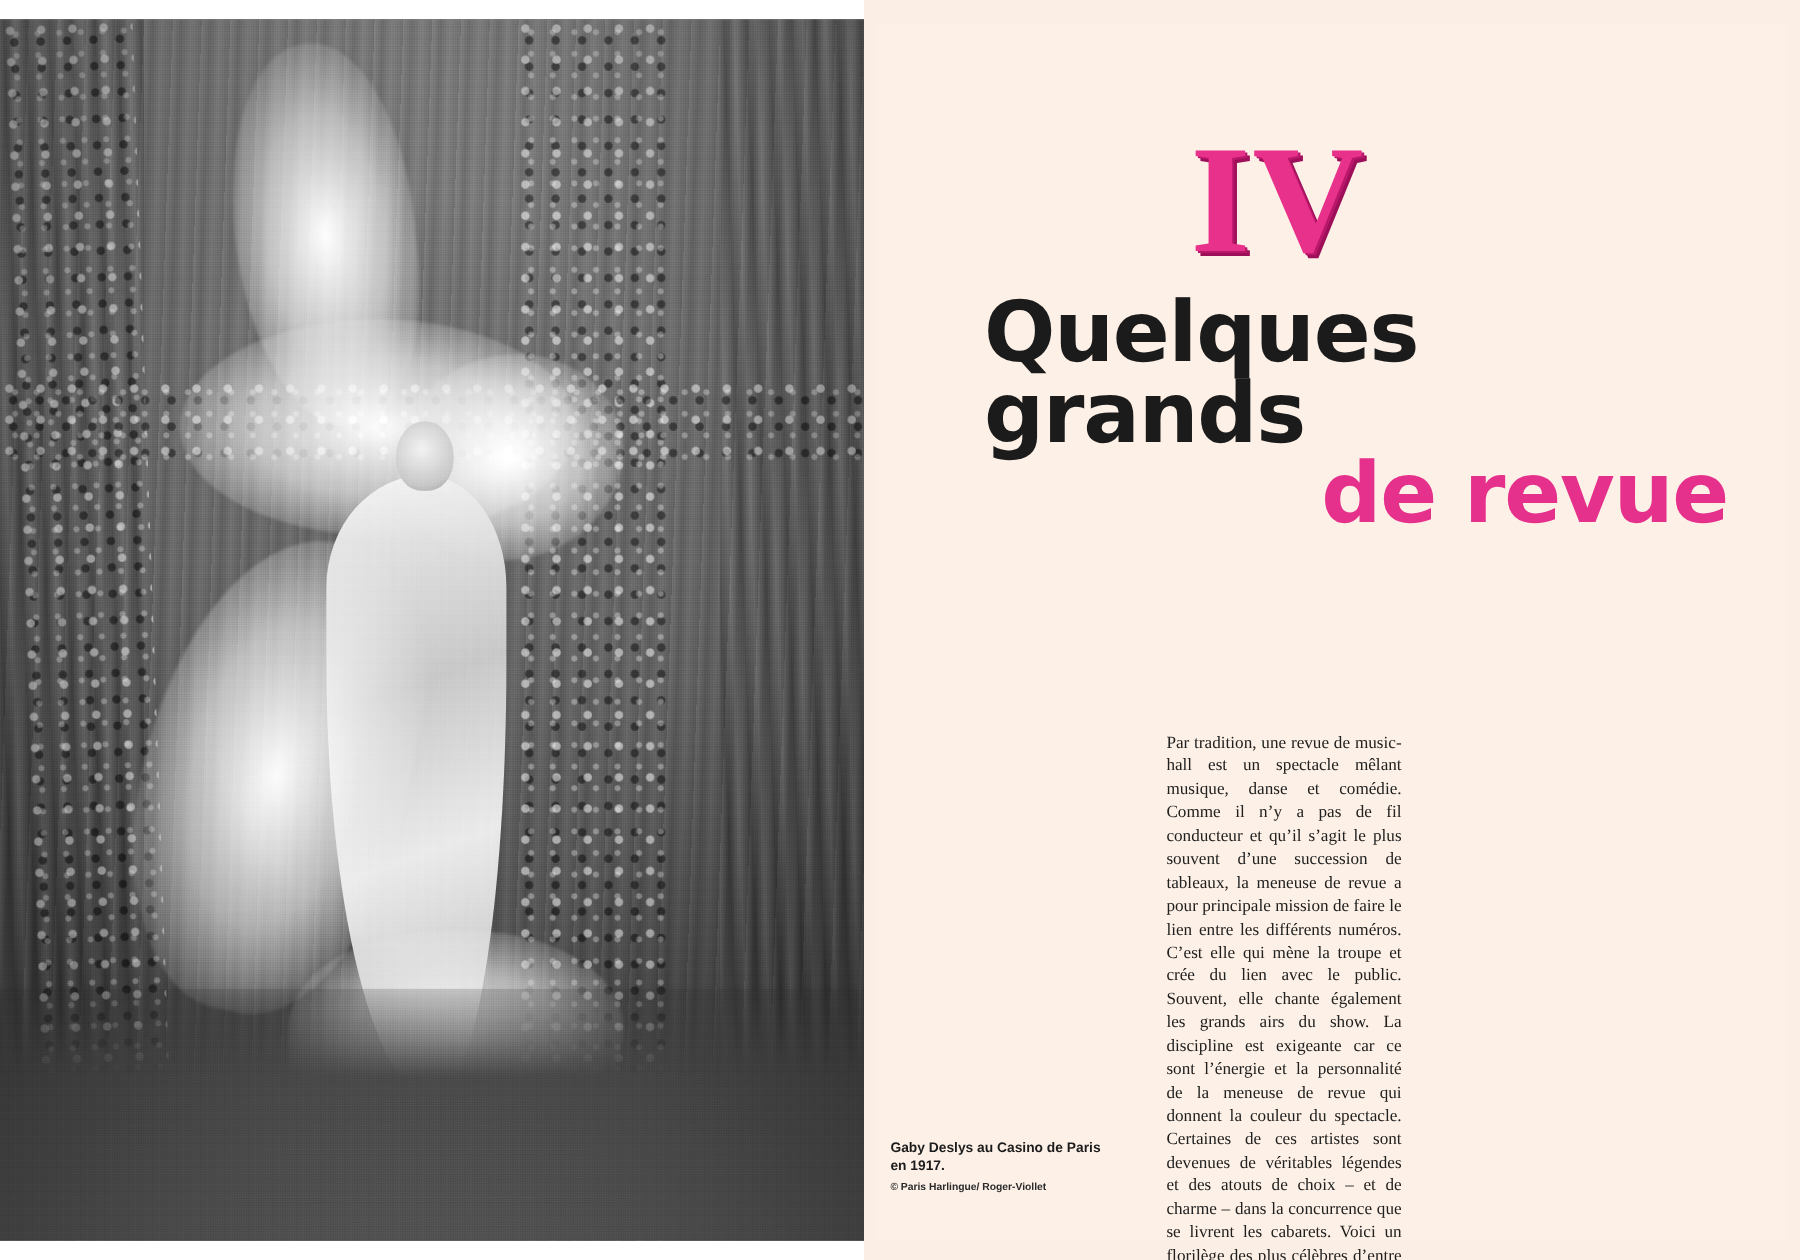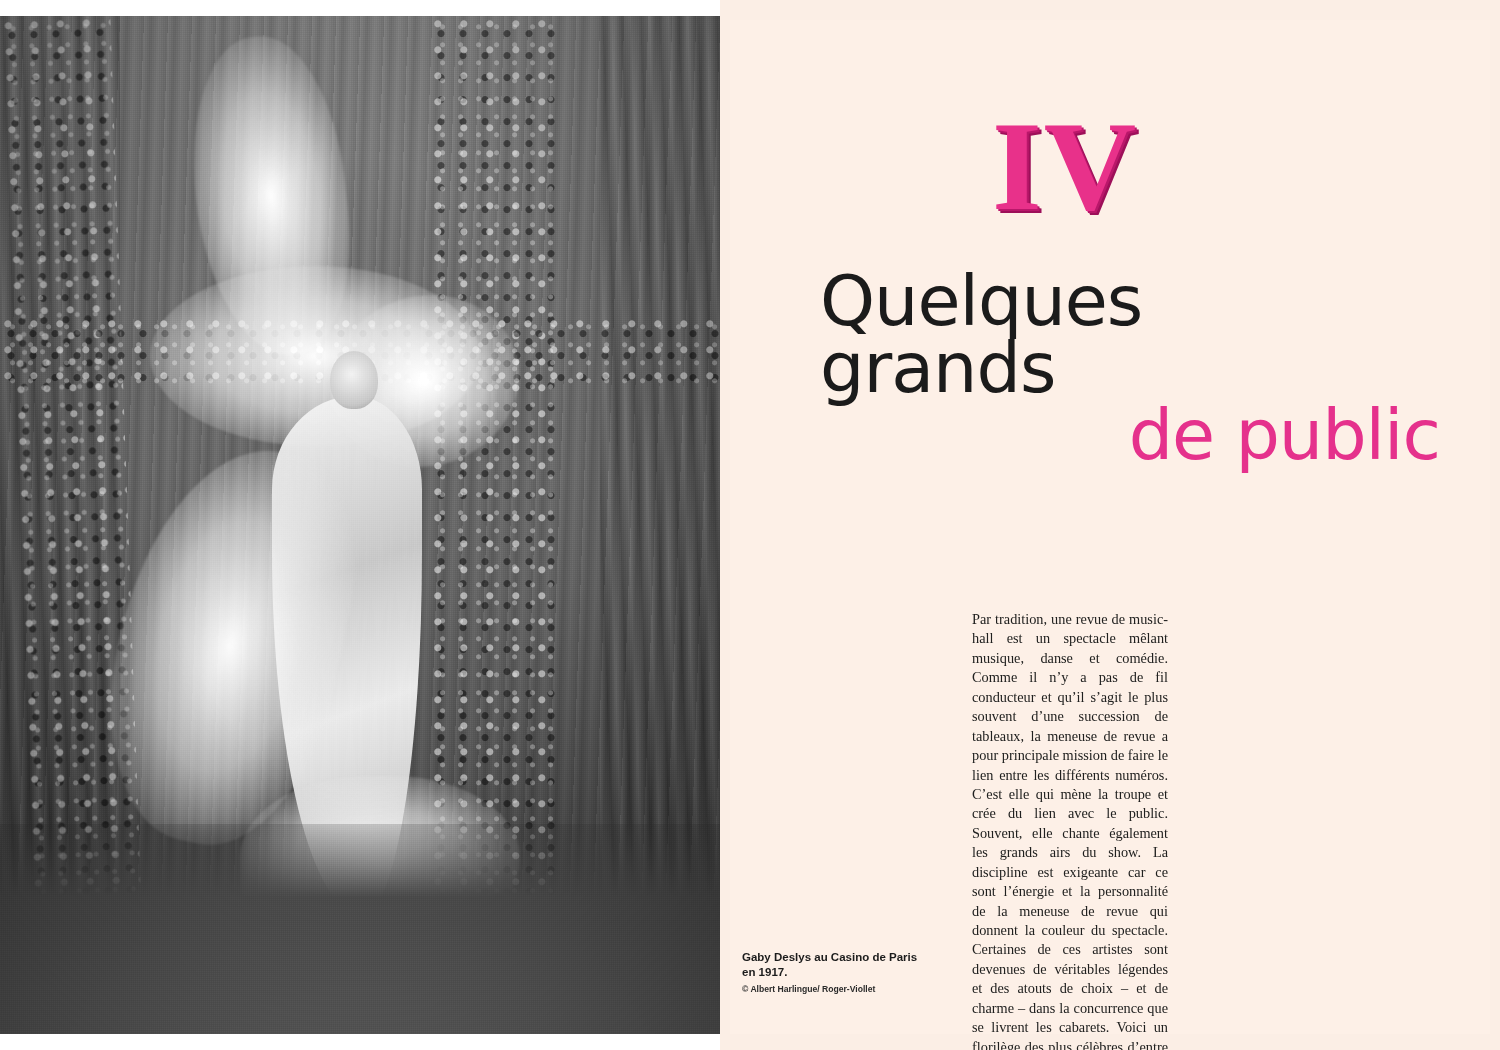--- a/index.html
+++ b/index.html
@@ -152,24 +152,24 @@
     color: #e8318a;
     text-shadow:
       2px 2px 0 #b9176a,
       4px 4px 0 #9d0f59;
   }
 
   
   .title {
     position: absolute;
     left: 90px;
-    top: 248px;
+    top: 224px;
     width: 620px;
     font-family: "DejaVu Sans", sans-serif;
-    font-weight: 400;
+    font-weight: 700;
     letter-spacing: -1px;
   }
   .title .ln {
     display: block;
     font-size: 70px;
     line-height: 0.96;
     white-space: nowrap;
   }
   .title .dark { color: #1b1b1b; text-align: left; }
   .title .pink { color: #e5318c; text-align: right; }
@@ -240,26 +240,26 @@
   </div>
 
   <div class="page-right">
     <div class="cream">
 
       <div class="numeral">IV</div>
 
       <div class="title">
         <span class="ln dark">Quelques</span>
         <span class="ln dark">grands</span>
-        <span class="ln pink">de public</span>
+        <span class="ln pink">de revue</span>
       </div>
 
       <div class="body-col">Par tradition, une revue de music-hall est un spectacle mêlant musique, danse et comédie. Comme il n’y a pas de fil conducteur et qu’il s’agit le plus souvent d’une succession de tableaux, la meneuse de revue a pour principale mission de faire le lien entre les différents numéros. C’est elle qui mène la troupe et crée du lien avec le public. Souvent, elle chante également les grands airs du show. La discipline est exigeante car ce sont l’énergie et la personnalité de la meneuse de revue qui donnent la couleur du spectacle. Certaines de ces artistes sont devenues de véritables légendes et des atouts de choix – et de charme – dans la concurrence que se livrent les cabarets. Voici un florilège des plus célèbres d’entre elles.</div>
 
       <div class="caption">
         <span class="cap-main">Gaby Deslys au Casino de Paris en 1917.</span>
-        <span class="cap-credit">© Albert Harlingue/ Roger-Viollet</span>
+        <span class="cap-credit">© Paris Harlingue/ Roger-Viollet</span>
       </div>
 
     </div>
   </div>
 
 </div>
 
 </body></html>

